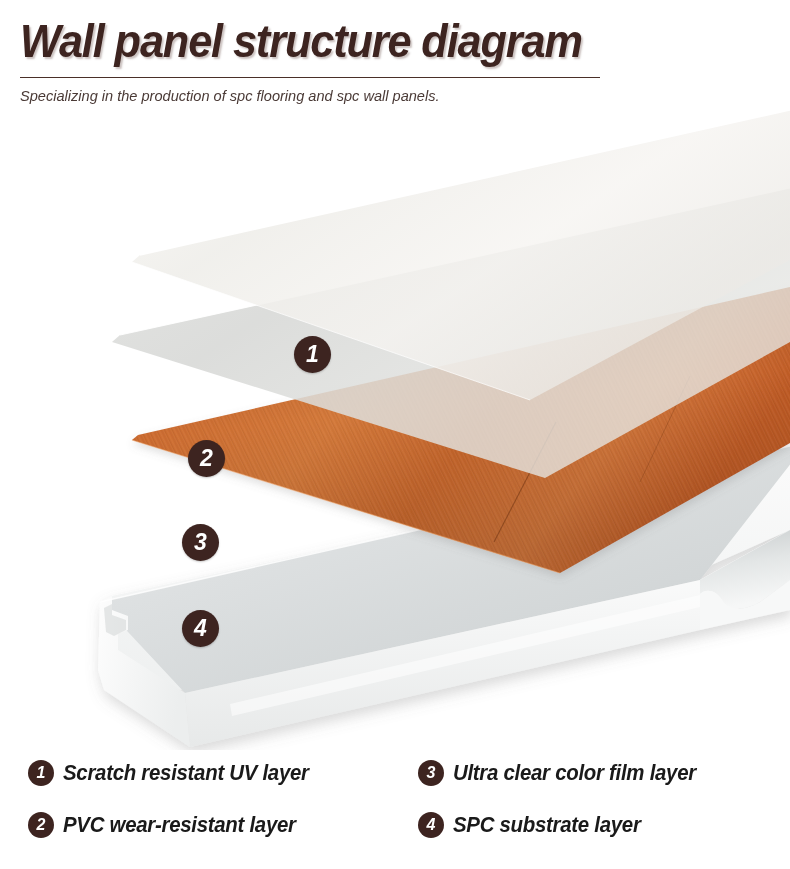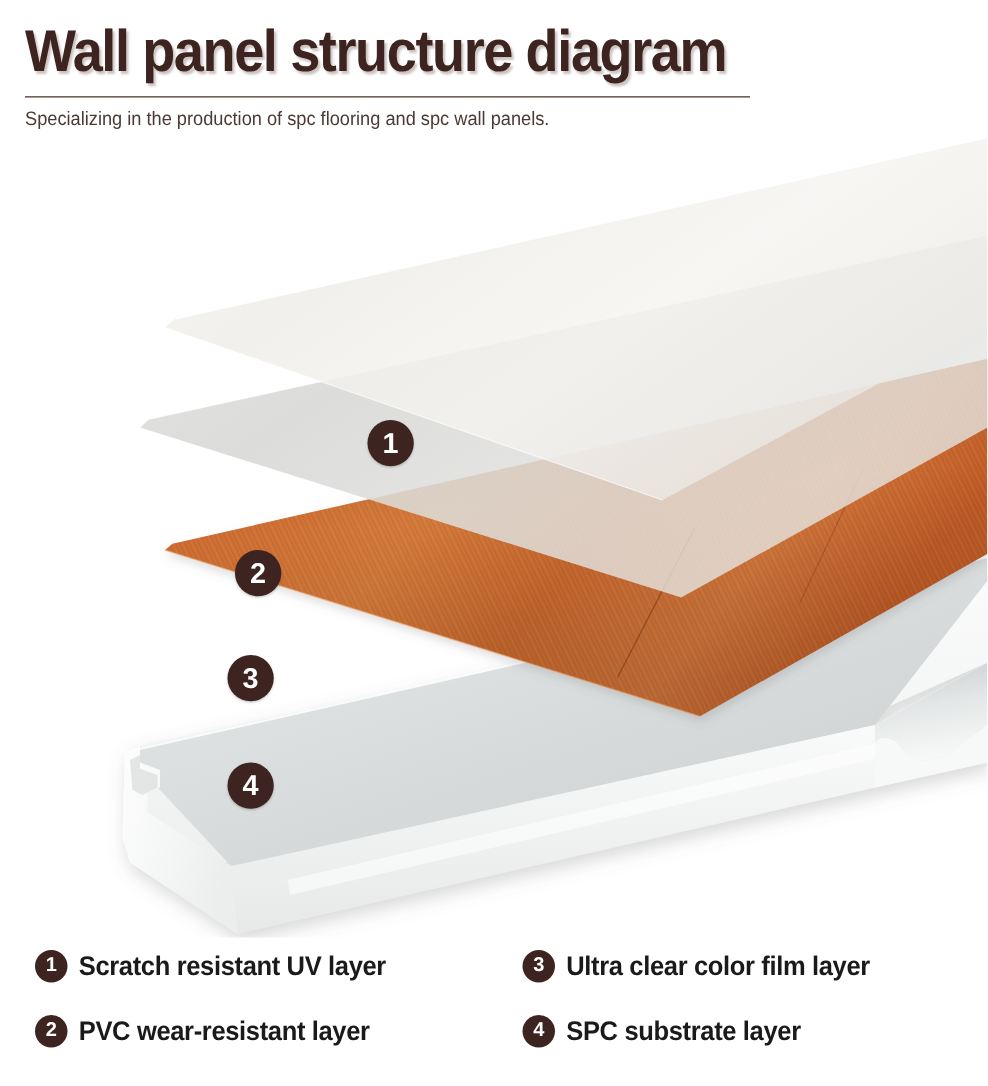--- a/index.html
+++ b/index.html
@@ -3,21 +3,21 @@
 <meta charset="utf-8">
 <style>
   html,body{margin:0;padding:0;}
   body{
     width:790px;height:869px;
     background:#ffffff;
     font-family:"Liberation Sans", sans-serif;
     overflow:hidden;
     position:relative;
   }
-  #page{position:relative;width:790px;height:869px;overflow:hidden;}
+  #page{position:relative;width:790px;height:869px;overflow:hidden;font-style:italic;}
 
   
   .header{position:absolute;left:0;top:0;width:790px;z-index:30;}
   .title{
     position:absolute;left:20px;top:13px;
     font-family:"Liberation Sans", sans-serif;
     font-size:47px;line-height:56px;
     font-weight:bold;
     color:#3d2420;
     letter-spacing:-1.2px;

